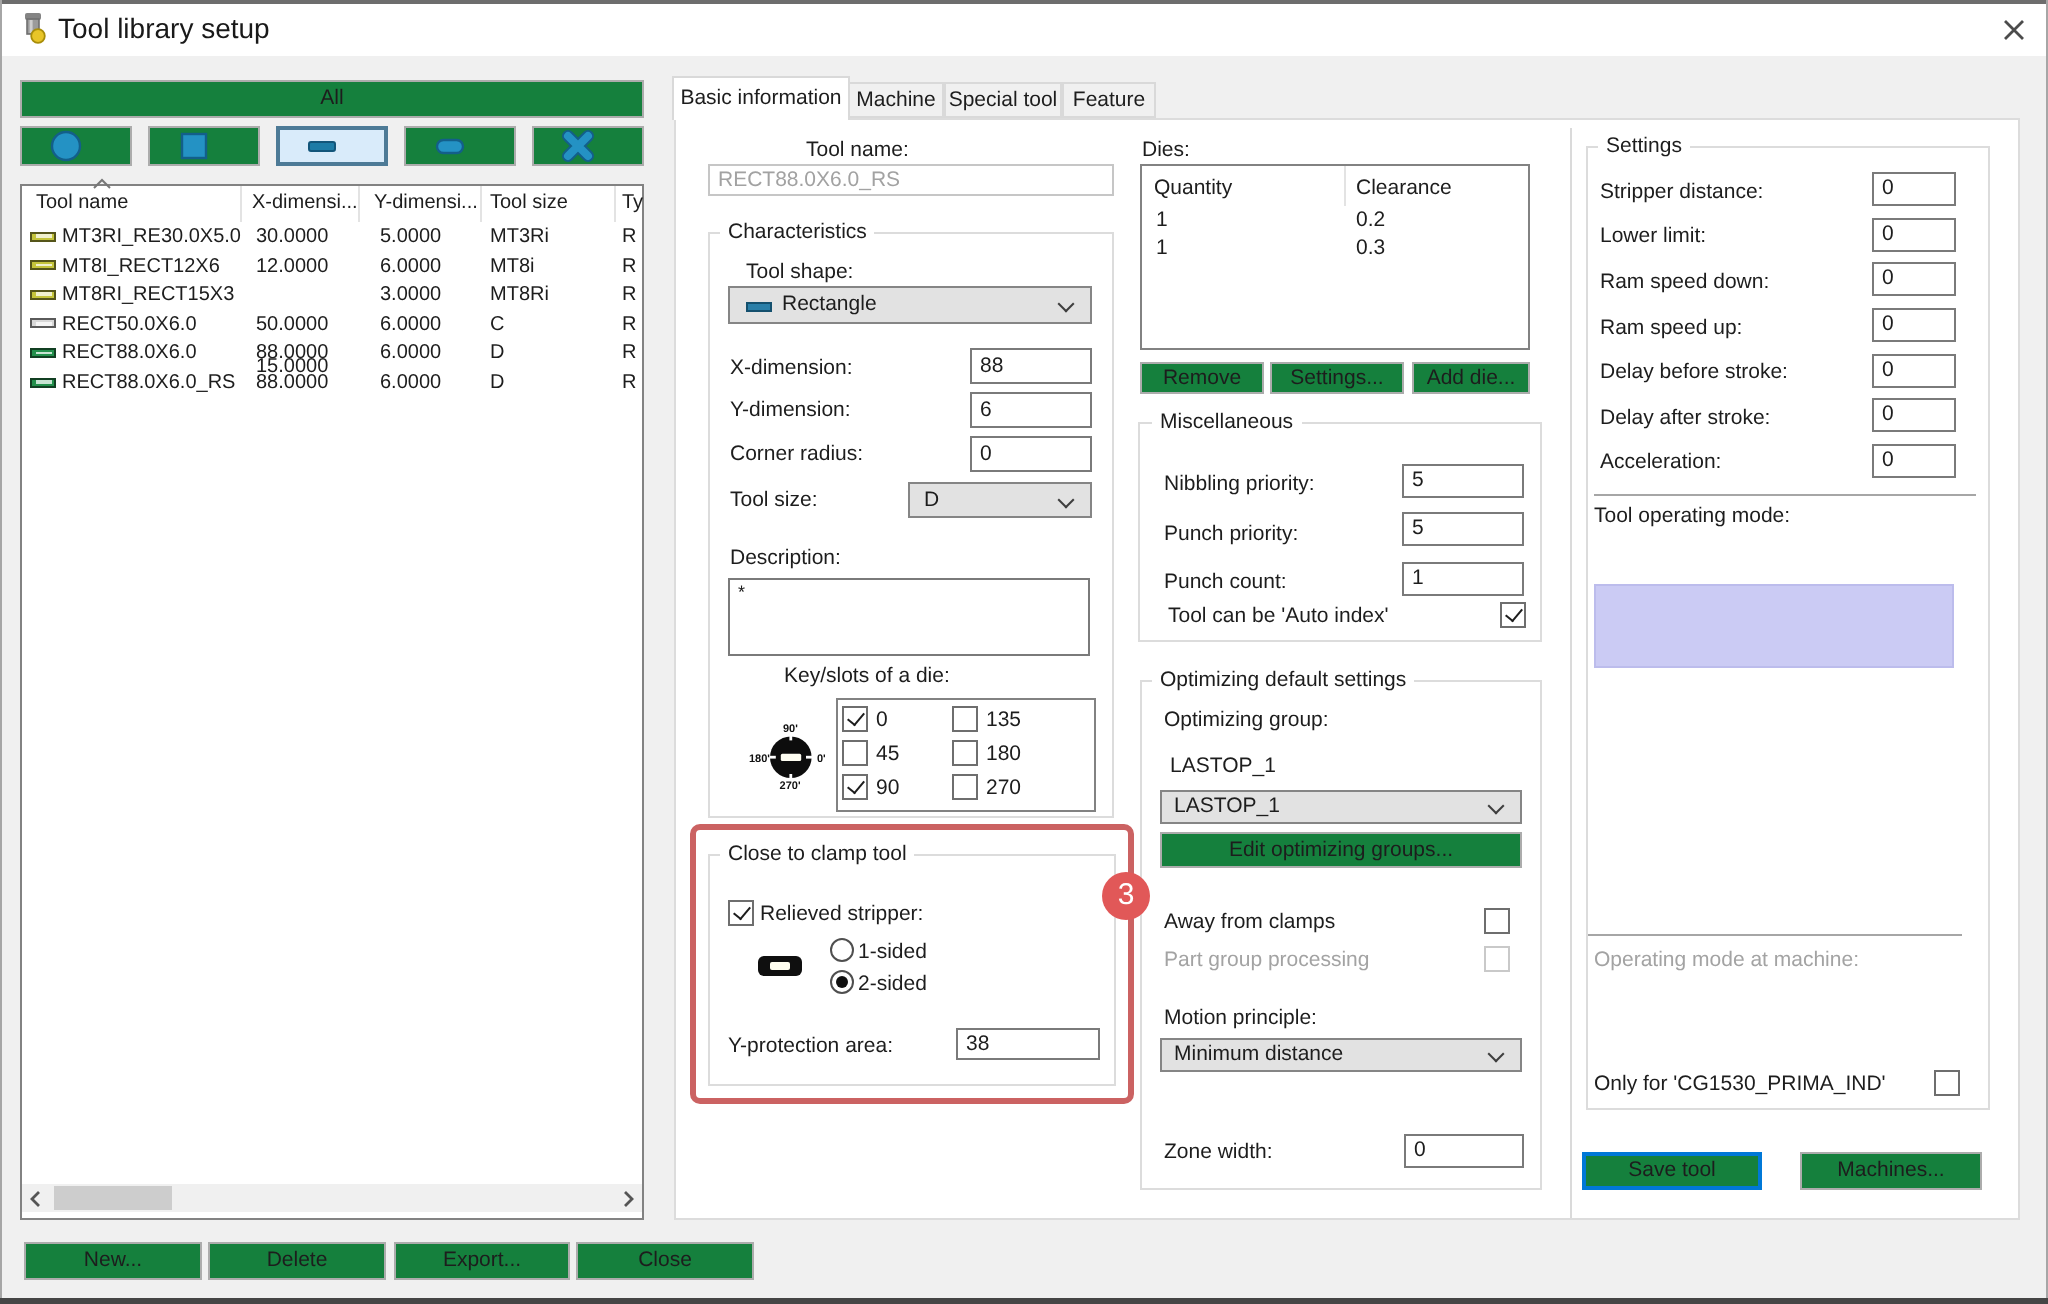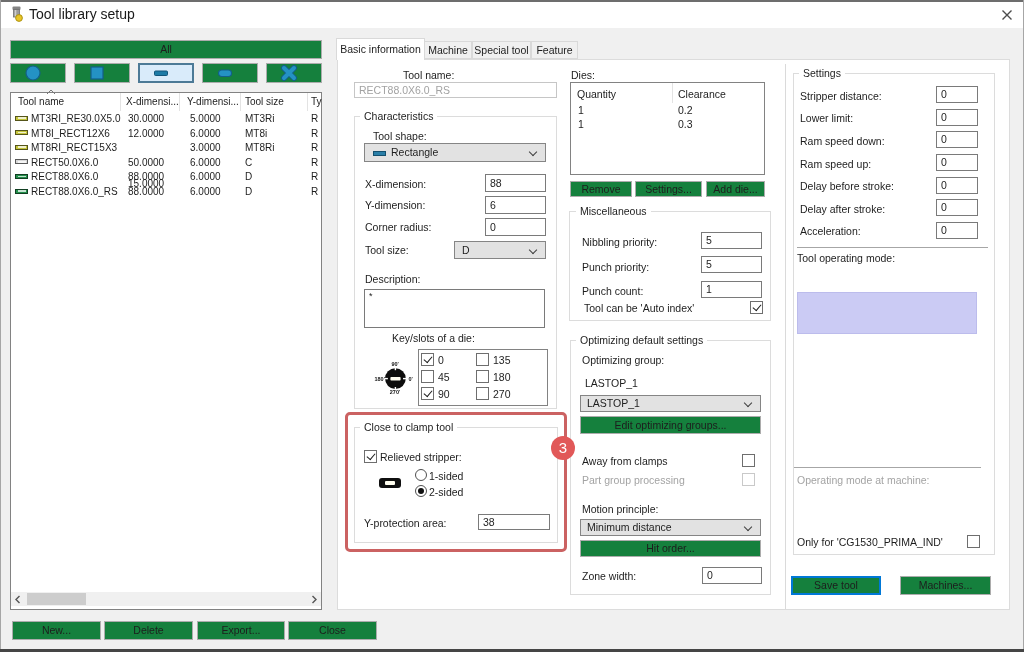--- a/index.html
+++ b/index.html
@@ -254,21 +254,20 @@
   <div class="btn" style="left:580px;top:416px;width:181px;height:18px;line-height:16px;">Edit optimizing groups...</div>
   <div class="lb" style="left:582px;top:455px;">Away from clamps</div>
   <div class="cb" style="left:742px;top:454px;"></div>
   <div class="lb gray" style="left:582px;top:474px;">Part group processing</div>
   <div class="cb" style="left:742px;top:473px;border-color:#c9c9c9;"></div>
   <div class="lb" style="left:582px;top:503px;">Motion principle:</div>
   <div class="combo" style="left:580px;top:519px;width:181px;height:17px;line-height:15px;">
     <span style="position:absolute;left:6px;">Minimum distance</span>
     <i class="chev" style="right:9px;top:4px;"></i>
   </div>
-  <div class="btn" style="left:580px;top:540px;width:181px;height:17px;line-height:15px;">Hit order...</div>
   <div class="lb" style="left:582px;top:570px;">Zone width:</div>
   <div class="tb" style="left:702px;top:567px;width:60px;height:17px;line-height:15px;">0</div>
 
   <div class="abs" style="left:785px;top:64px;width:1px;height:545px;background:#dadada;"></div>
   <div class="grp" style="left:793px;top:73px;width:202px;height:482px;"></div>
   <div class="glab" style="left:799px;top:67px;">Settings</div>
   <div class="lb" style="left:800px;top:90px;">Stripper distance:</div>
   <div class="tb" style="left:936px;top:86px;width:42px;height:17px;line-height:15px;">0</div>
   <div class="lb" style="left:800px;top:112px;">Lower limit:</div>
   <div class="tb" style="left:936px;top:109px;width:42px;height:17px;line-height:15px;">0</div>

